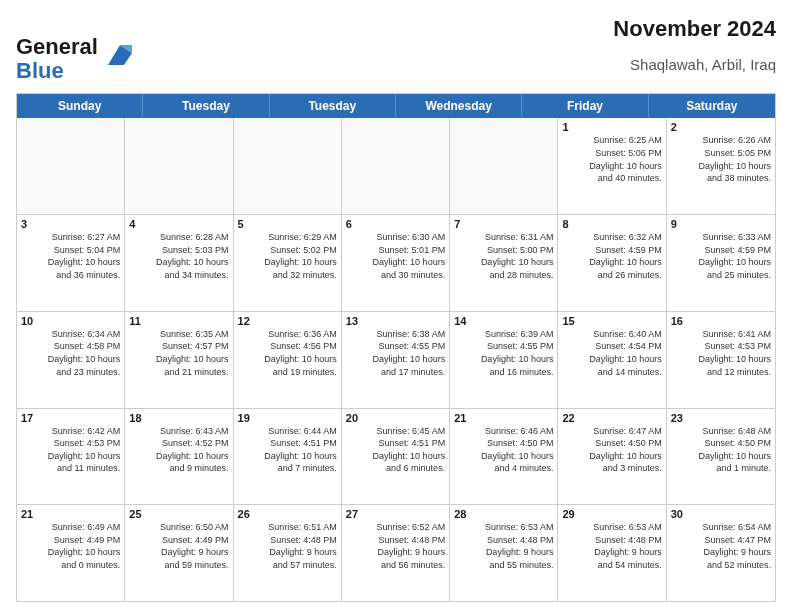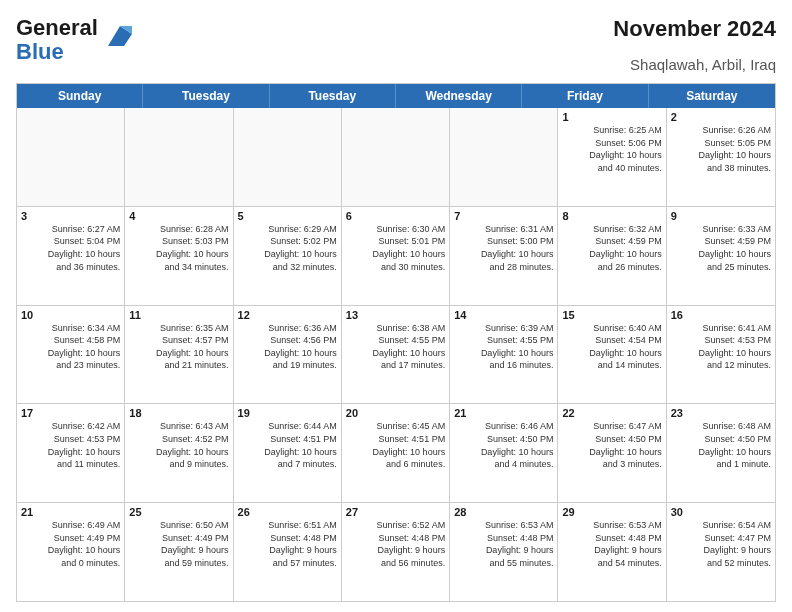--- a/index.html
+++ b/index.html
@@ -20,20 +20,21 @@
     .header {
       display: flex;
       justify-content: space-between;
       align-items: flex-start;
       margin-bottom: 10px;
     }
     .logo {
       display: flex;
       flex-direction: column;
       align-items: flex-start;
+      margin-top: 19px;
     }
     .logo-text {
       font-size: 22px;
       font-weight: bold;
       color: #1a1a1a;
       line-height: 1.1;
     }
     .logo-text span.general { color: #1a1a1a; }
     .logo-text span.blue { color: #2a6db5; }
     .logo-row {

